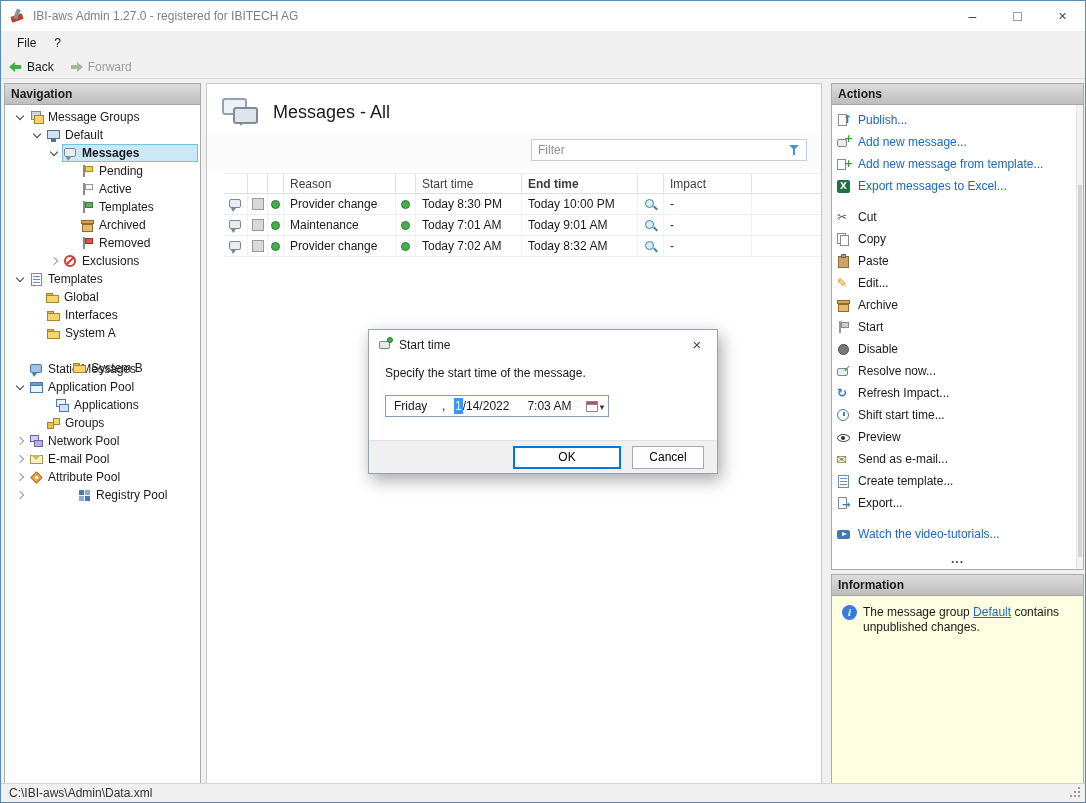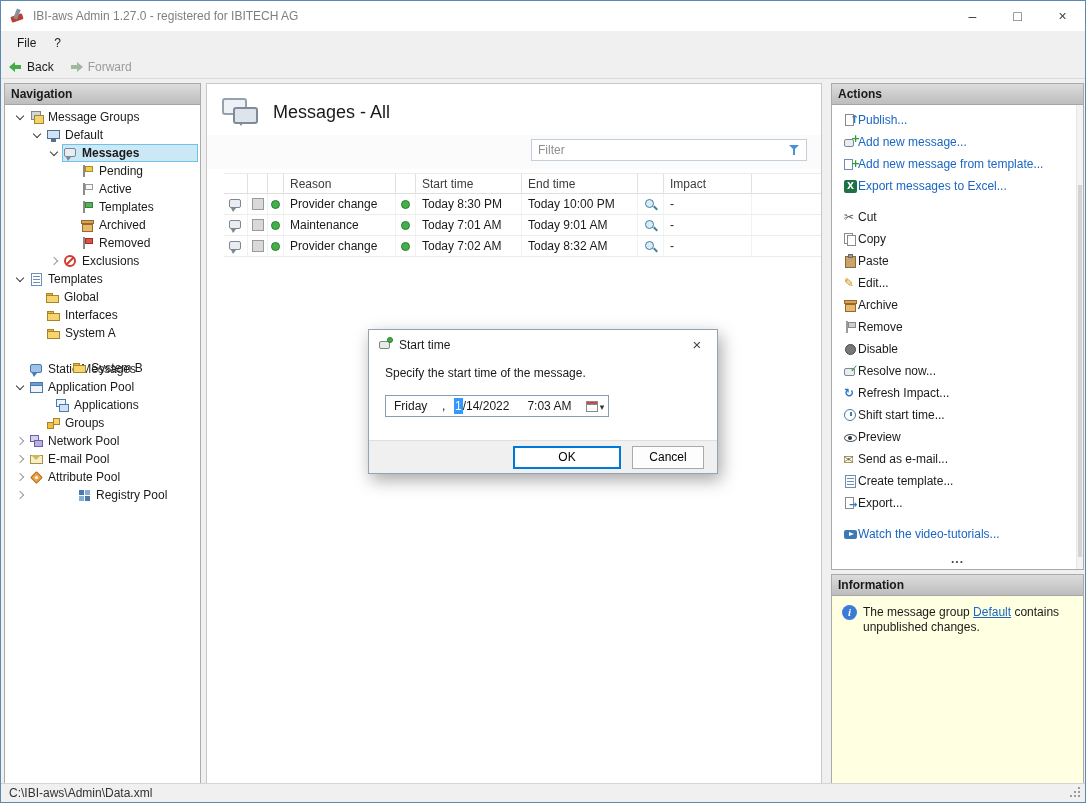--- a/index.html
+++ b/index.html
@@ -138,21 +138,21 @@
   .th{height:20px;line-height:20px;padding-left:6px;color:#3c3c3c;border-right:1px solid #e0e0e0;white-space:nowrap;overflow:hidden}
   .tr{display:flex;height:21px;border-bottom:1px solid #ececec}
   .td{height:20px;display:flex;align-items:center;border-right:1px solid #f2f2f2;overflow:hidden}
   .td.ctext{padding-left:6px;white-space:nowrap}
   .td.cicon{justify-content:center}
   .chk{width:12px;height:12px;background:#d9d9d9;border:1px solid #9a9a9a;flex:none}
   .dot{width:9px;height:9px;border-radius:50%;background:#43b04a;border:1px solid #2c7a33;flex:none}
 
   
   .actions-list{padding-top:4px}
-  .action{display:flex;align-items:center;height:22px;padding-left:11px;cursor:pointer;white-space:nowrap}
+  .action{display:flex;align-items:center;height:22px;padding-left:4px;gap:7px;cursor:pointer;white-space:nowrap}
   .action.link .alab{color:#1a66c2}
   .asep{height:9px}
   .actions-more{position:absolute;left:0;right:0;bottom:1px;height:14px;text-align:center;font-weight:bold;color:#444;letter-spacing:1px;line-height:10px;cursor:pointer}
   .ascroll{position:absolute;top:21px;right:0;bottom:0;width:7px;background:#f3f3f3;border-left:1px solid #e5e5e5}
   .ascroll .thumb{position:absolute;left:1px;right:1px;top:80px;height:372px;background:#d3d3d3}
 
   
   .info-body{padding:9px 10px;display:flex;gap:6px;align-items:flex-start;line-height:15px;background:#ffffe1}
   .info-ico{flex:none;width:15px;height:15px;border-radius:50%;background:#3a7ad9;position:relative}
   .info-ico::before{content:"i";position:absolute;left:0;right:0;top:0;bottom:0;color:#fff;text-align:center;
@@ -411,21 +411,21 @@
       </div>
     </div>
     <div class="msg-table">
       <div class="thead">
           <div class="th" style="width: 24px;"></div>
           <div class="th" style="width: 20px;"></div>
           <div class="th" style="width: 16px;"></div>
           <div class="th" style="width: 112px;">Reason</div>
           <div class="th" style="width: 20px;"></div>
           <div class="th" style="width: 106px;">Start time</div>
-          <div class="th" style="width: 116px;">End time</div>
+          <div class="th" style="width: 116px; font-weight: bold;">End time</div>
           <div class="th" style="width: 26px;"></div>
           <div class="th" style="width: 88px;">Impact</div>
         </div>
       <div class="tbody">
           <div class="tr">
             <div class="td cicon" style="width: 24px;">
               <span class="icon ic-messages-node"></span>
             </div>
             <div class="td cicon" style="width: 20px;">
               <span class="chk"></span>
@@ -525,21 +525,21 @@
         <div class="action">
           <span class="icon ic-edit"></span>
           <span class="alab">Edit...</span>
         </div>
         <div class="action">
           <span class="icon ic-archive-box"></span>
           <span class="alab">Archive</span>
         </div>
         <div class="action">
           <span class="icon ic-remove-flag"></span>
-          <span class="alab">Remove</span>
+          <span class="alab">Start</span>
         </div>
         <div class="action">
           <span class="icon ic-disable"></span>
           <span class="alab">Disable</span>
         </div>
         <div class="action">
           <span class="icon ic-resolve-now"></span>
           <span class="alab">Resolve now...</span>
         </div>
         <div class="action">

